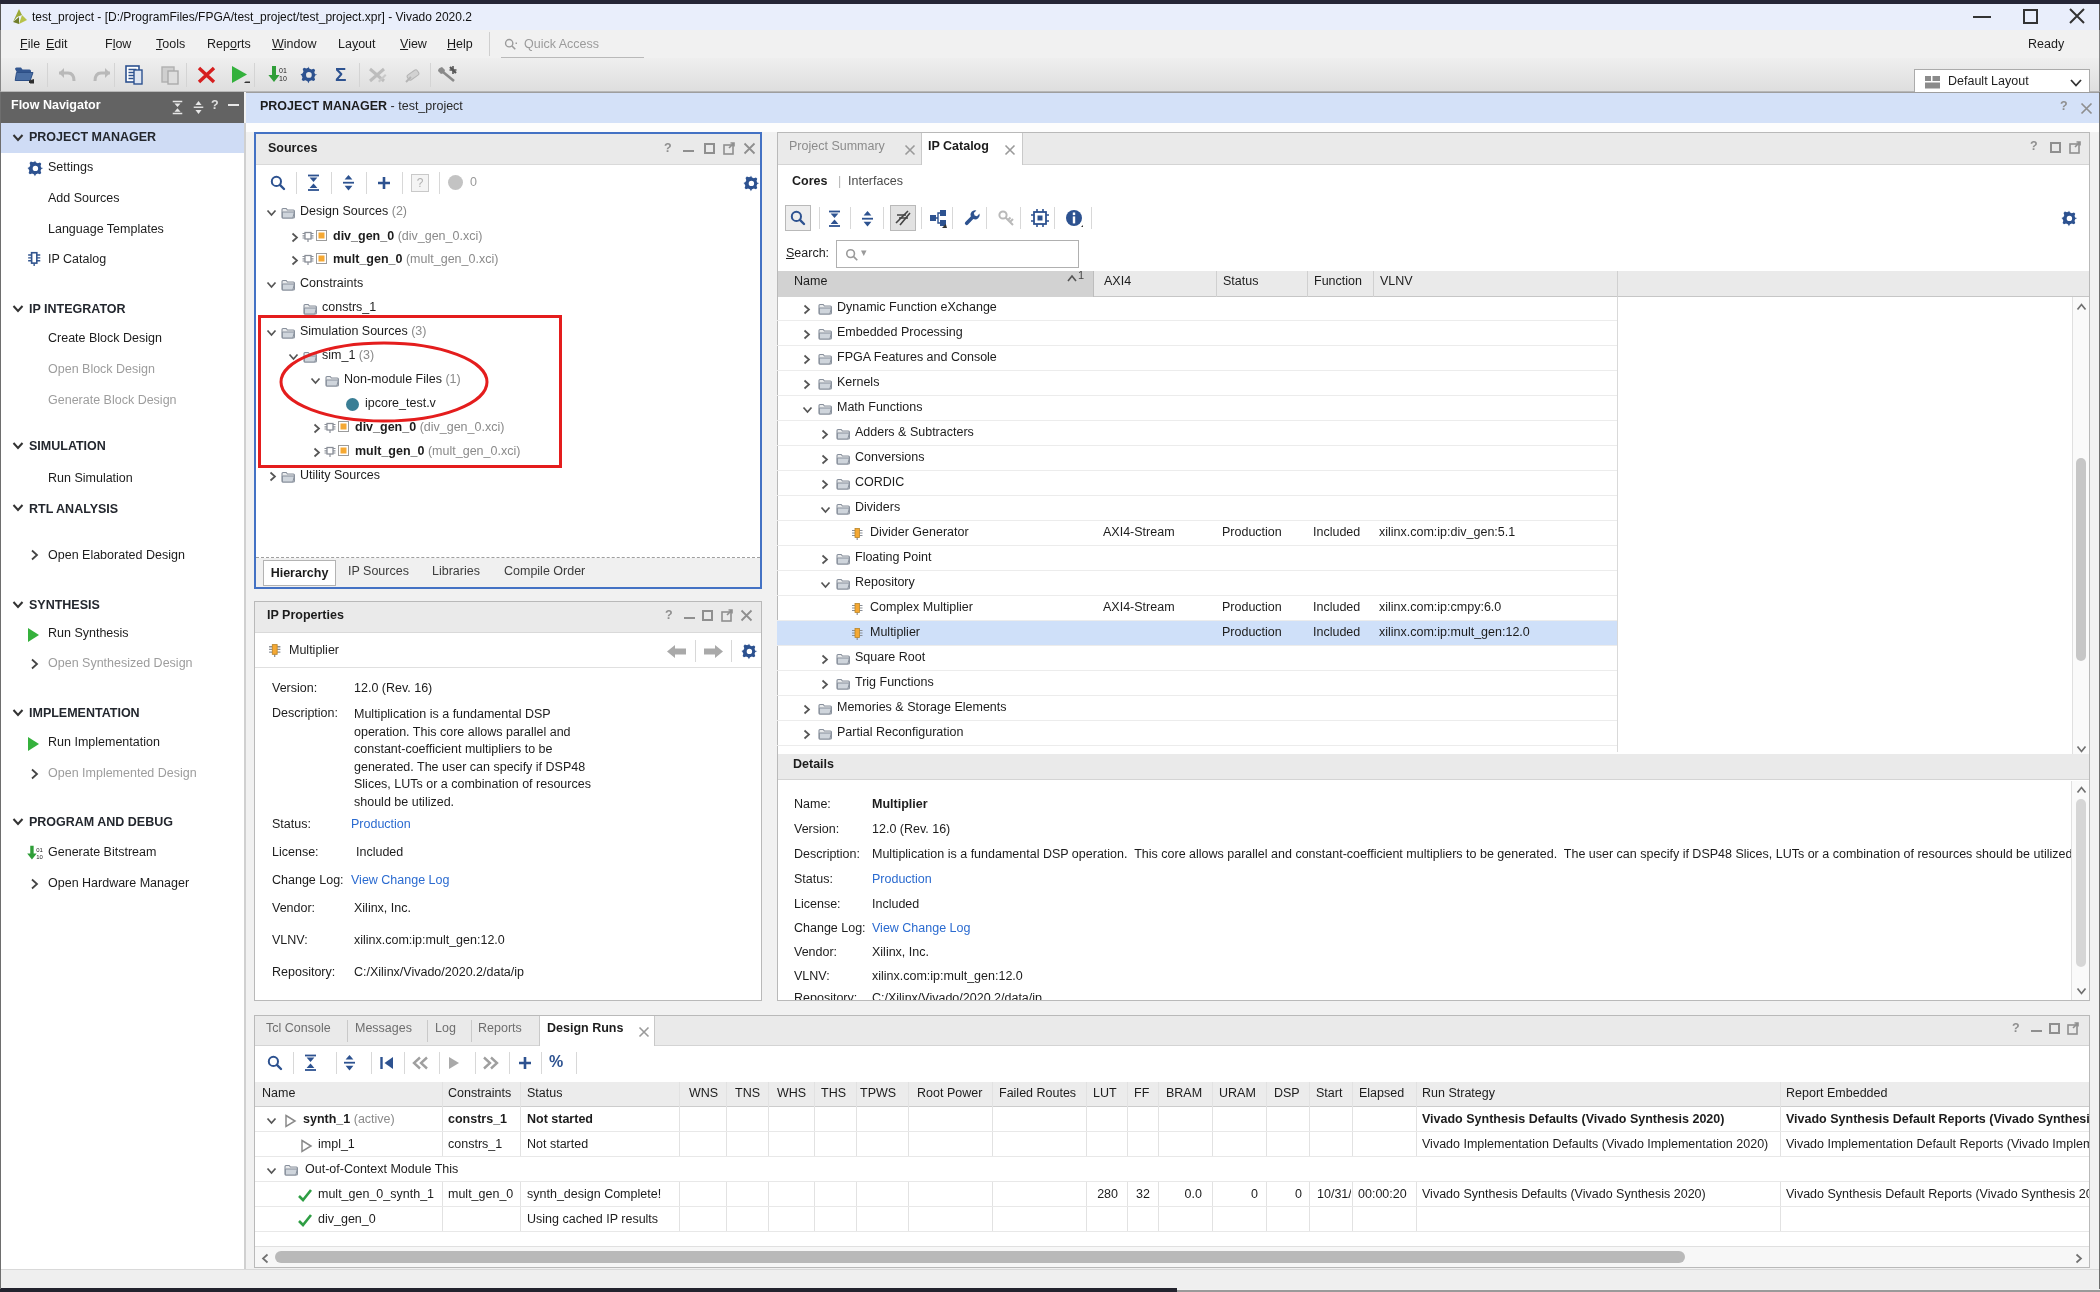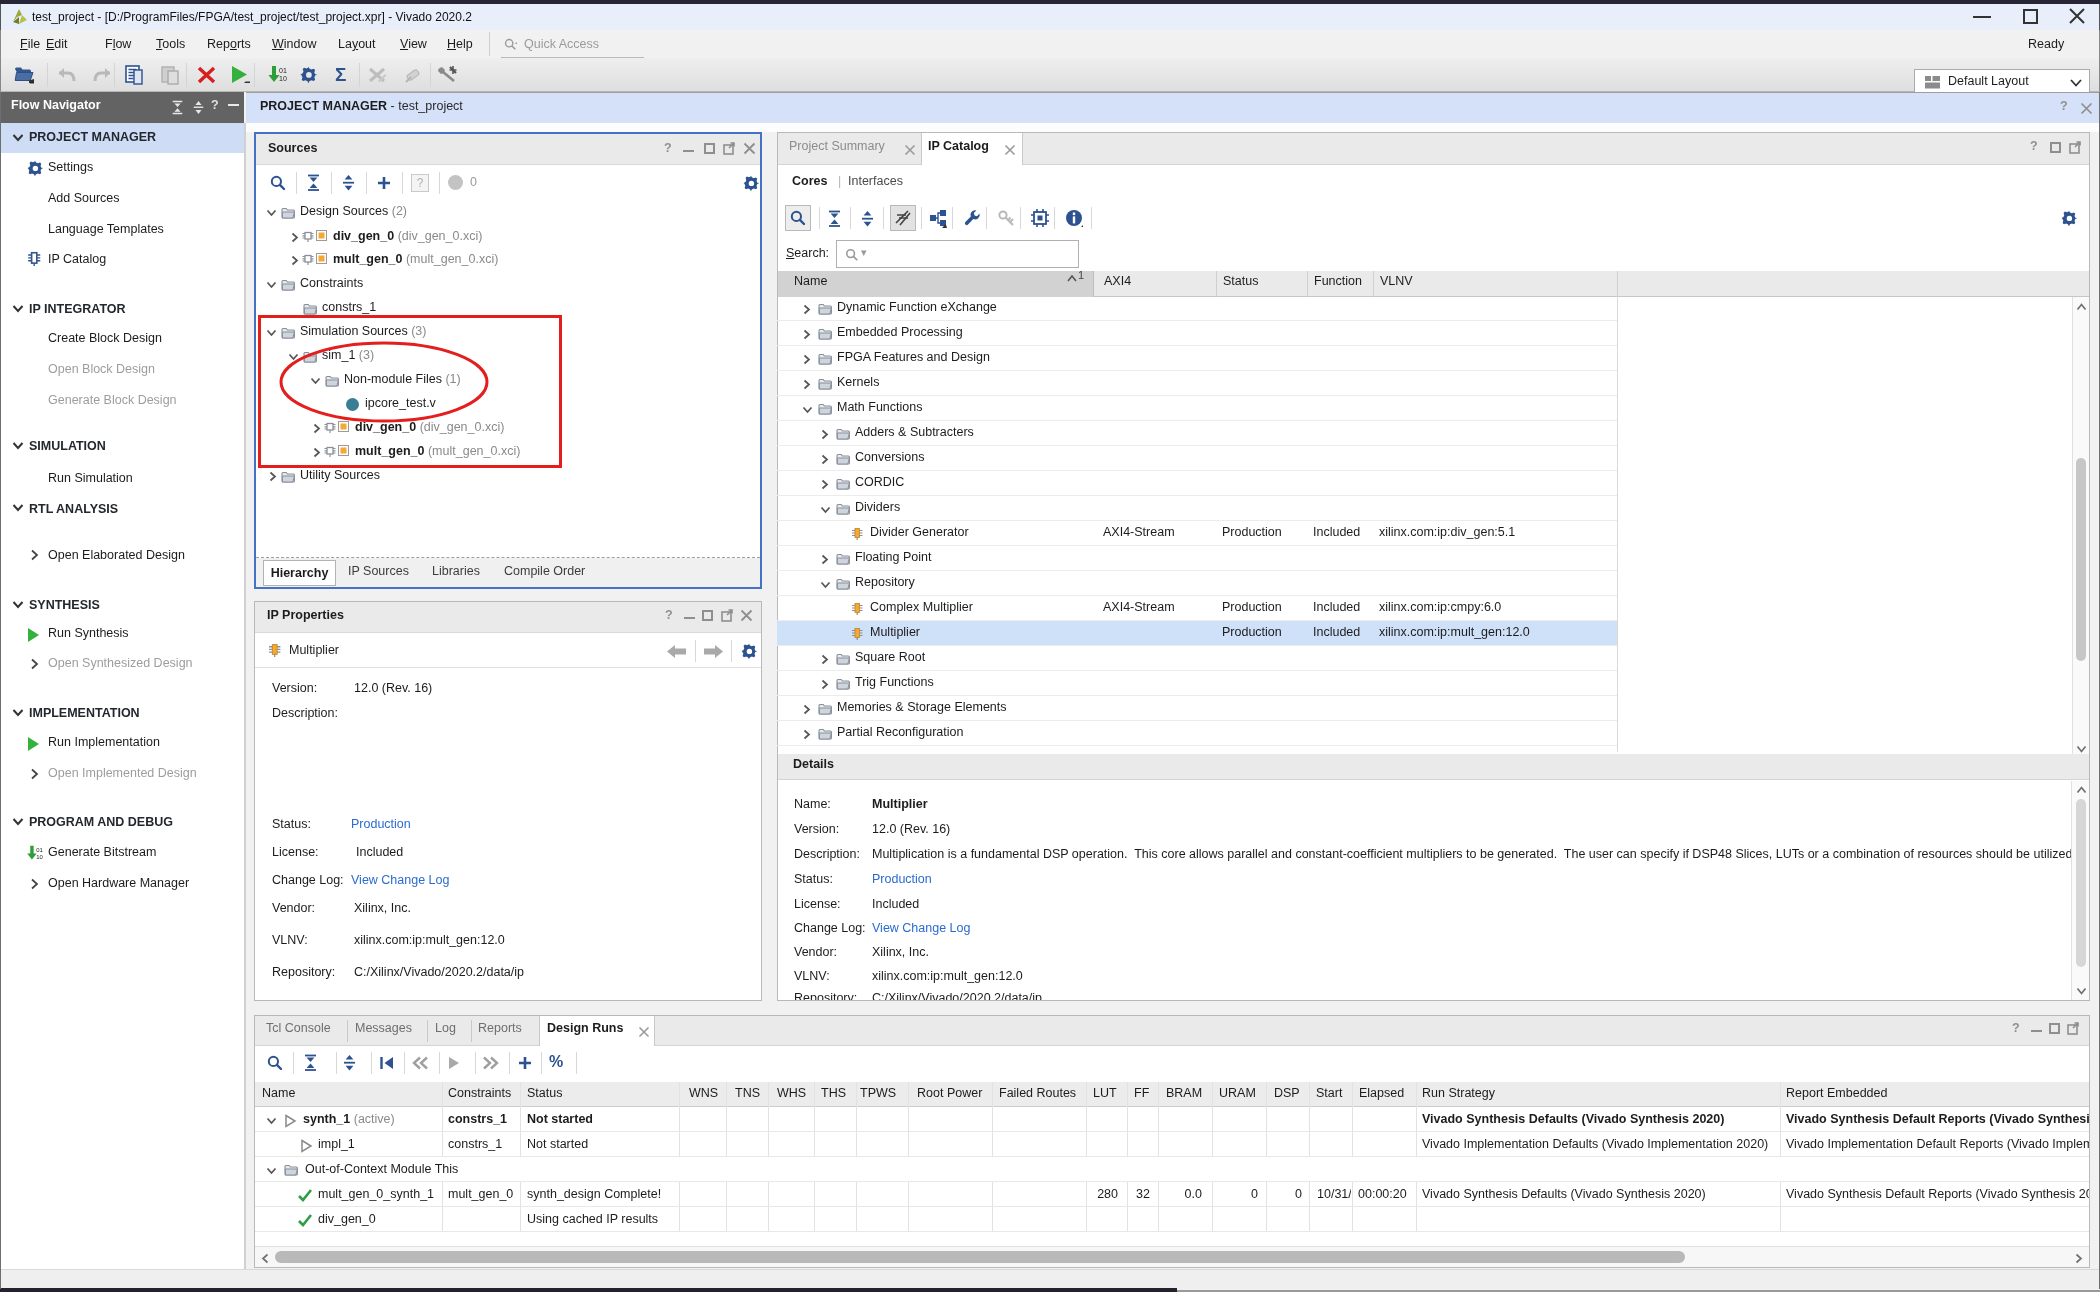--- a/index.html
+++ b/index.html
@@ -467,20 +467,21 @@
     </svg>
   <div class="abs" style="left:476px;top:38px;width:1px;height:22px;background:#d8d8d8"></div>
   <svg class="abs" style="left:486px;top:41px" width="17" height="17" viewBox="0 0 17 17">
       <use href="#gear"></use>
     </svg>
   <div class="abs" style="left:0;top:65px;right:0;height:1px;background:#e0e0e0"></div>
 
   <div class="abs nw" style="left:17px;top:79px">Version:</div>
   <div class="abs nw" style="left:99px;top:79px">12.0 (Rev. 16)</div>
   <div class="abs nw" style="left:17px;top:104px">Description:</div>
+  <div class="abs nw" style="left:99px;top:104px;line-height:17.5px">Multiplication is a fundamental DSP<br>operation. This core allows parallel and<br>constant-coefficient multipliers to be<br>generated. The user can specify if DSP48<br>Slices, LUTs or a combination of resources<br>should be utilized.</div>
   <div class="abs nw" style="left:17px;top:215px">Status:</div>
   <div class="abs nw lnk" style="left:96px;top:215px">Production</div>
   <div class="abs nw" style="left:17px;top:243px">License:</div>
   <div class="abs nw" style="left:101px;top:243px">Included</div>
   <div class="abs nw" style="left:17px;top:271px">Change Log:</div>
   <div class="abs nw lnk" style="left:96px;top:271px">View Change Log</div>
   <div class="abs nw" style="left:17px;top:299px">Vendor:</div>
   <div class="abs nw" style="left:99px;top:299px">Xilinx, Inc.</div>
   <div class="abs nw" style="left:17px;top:331px">VLNV:</div>
   <div class="abs nw" style="left:99px;top:331px">xilinx.com:ip:mult_gen:12.0</div>
@@ -649,21 +650,21 @@
     </svg>
     <span class="t0">Embedded Processing</span>
   </div>
 <div class="cr" style="top:346px">
     <svg class="ch0" width="10" height="11">
       <use href="#cvr"></use>
     </svg>
     <svg class="fo0" width="15" height="14" viewBox="0 0 15 14">
       <use href="#folder"></use>
     </svg>
-    <span class="t0">FPGA Features and Design</span>
+    <span class="t0">FPGA Features and Console</span>
   </div>
 <div class="cr" style="top:371px">
     <svg class="ch0" width="10" height="11">
       <use href="#cvr"></use>
     </svg>
     <svg class="fo0" width="15" height="14" viewBox="0 0 15 14">
       <use href="#folder"></use>
     </svg>
     <span class="t0">Kernels</span>
   </div>

